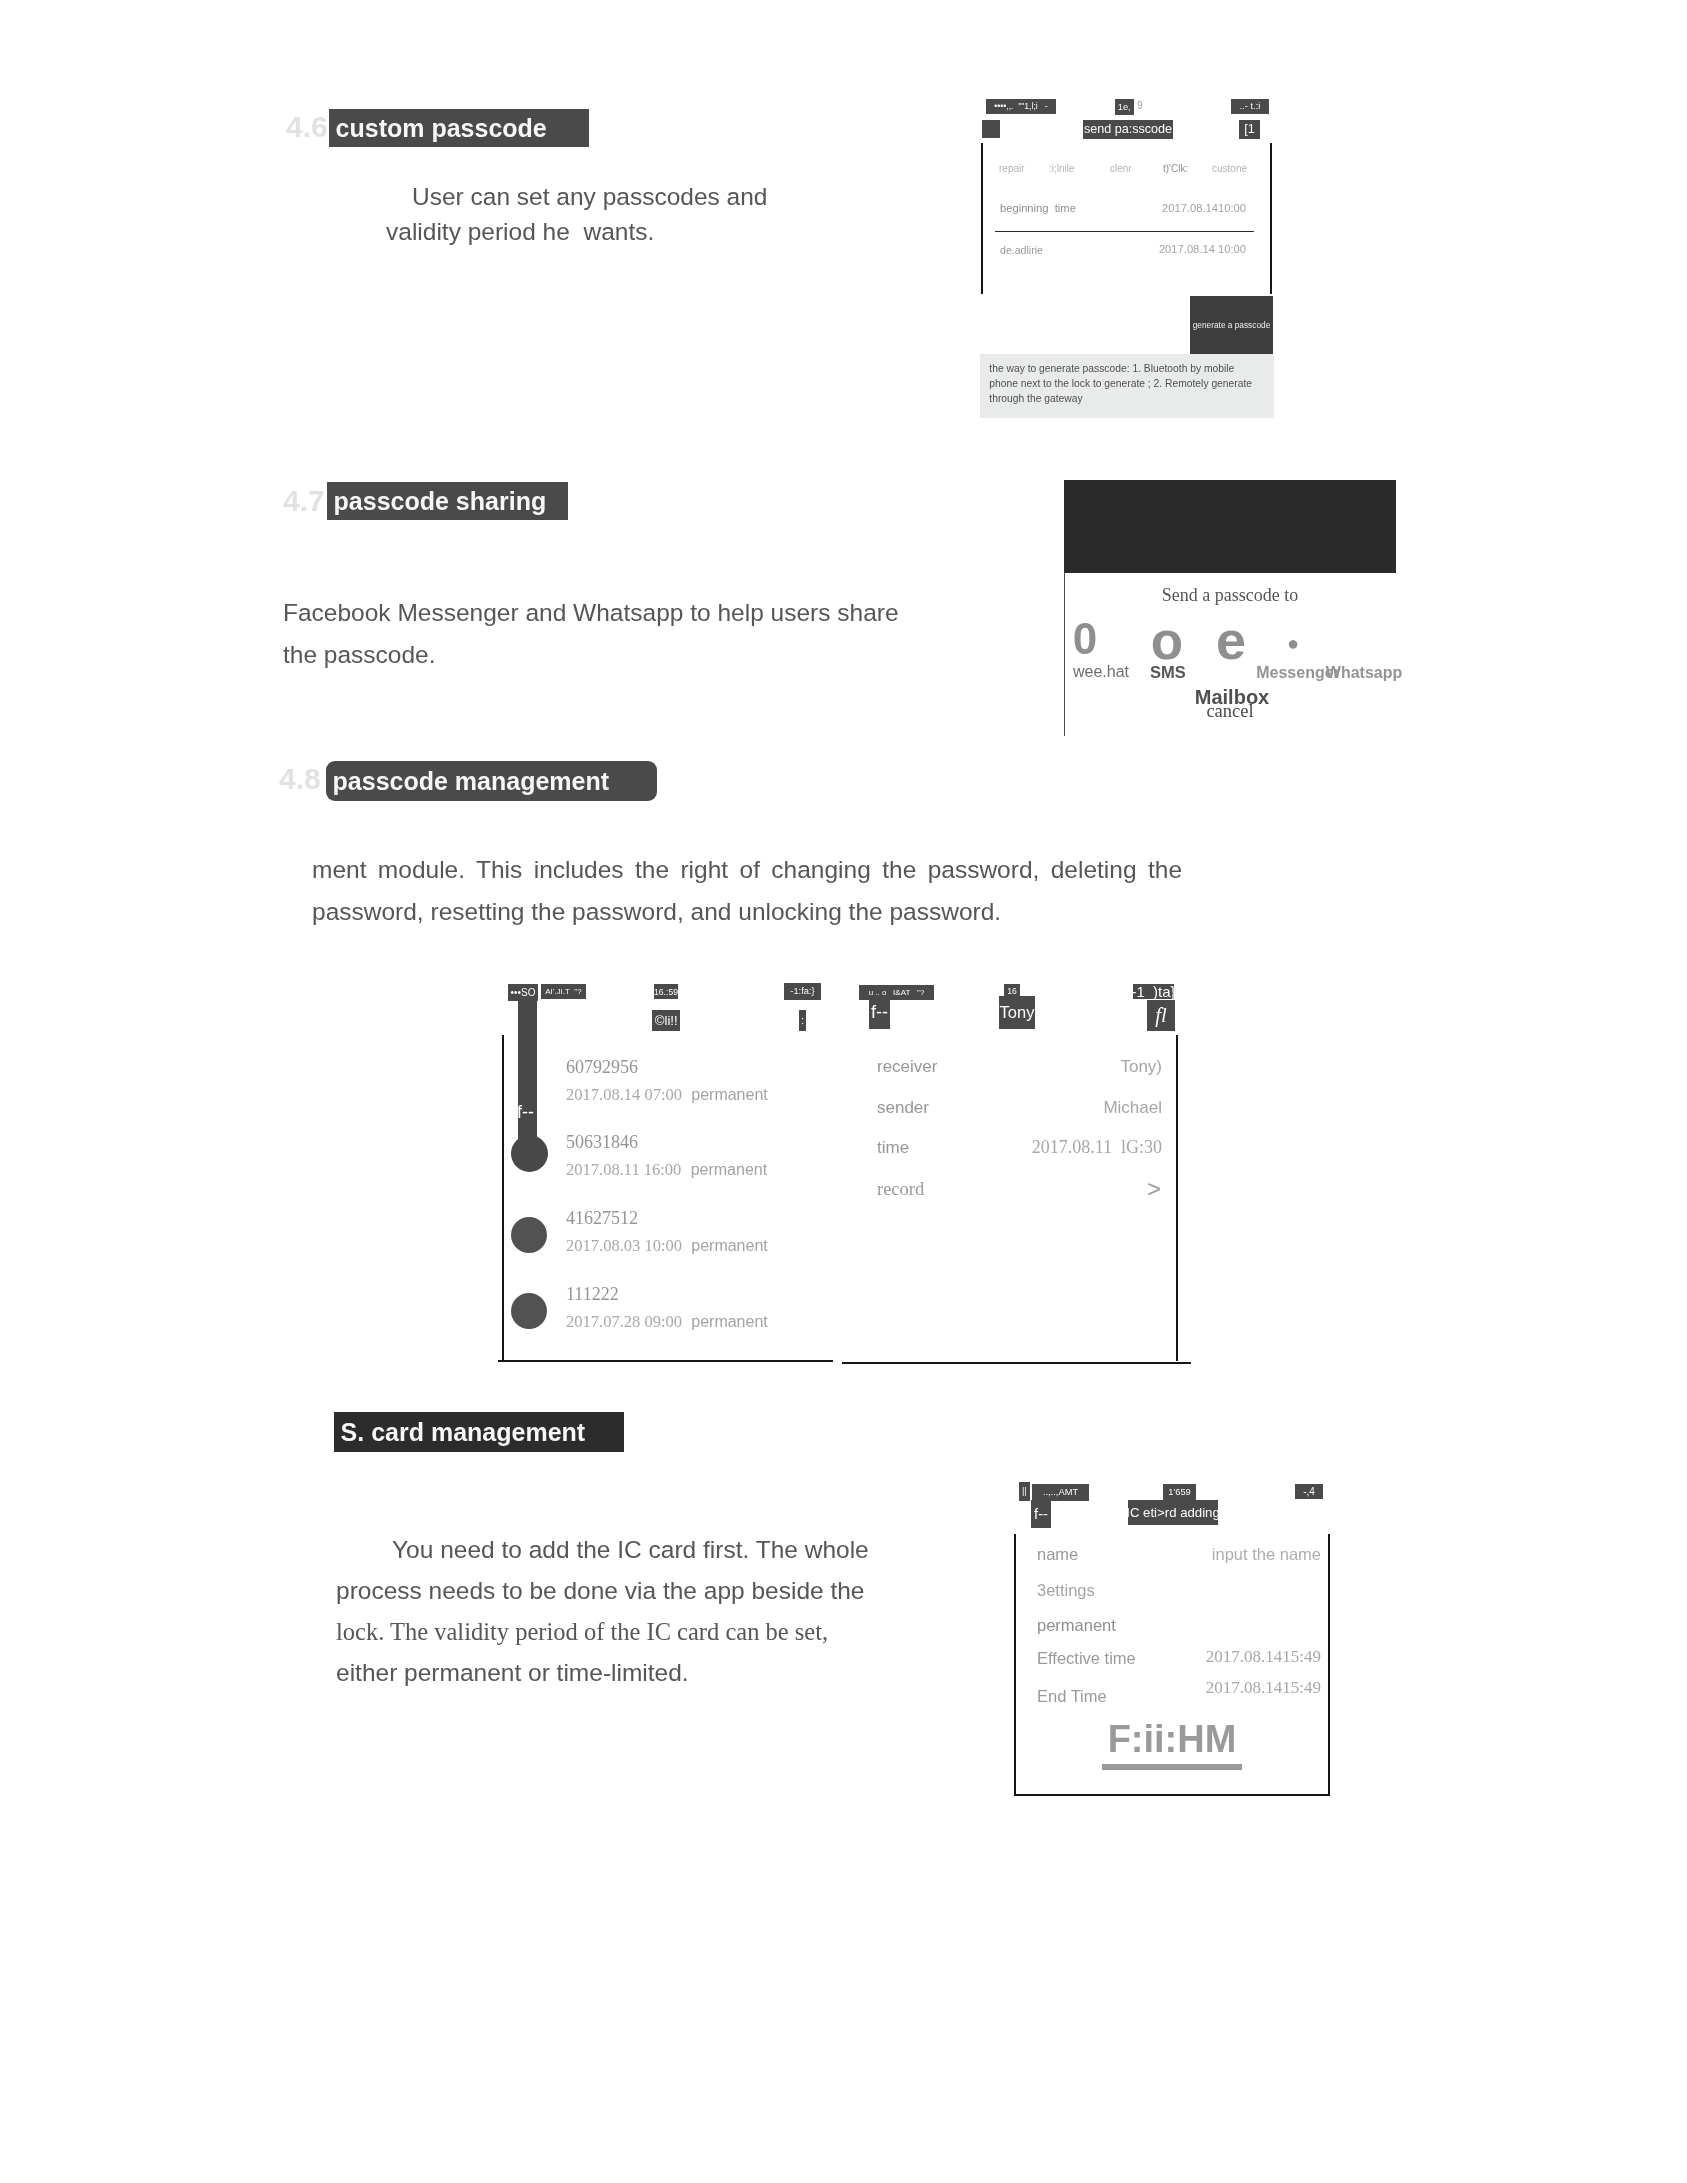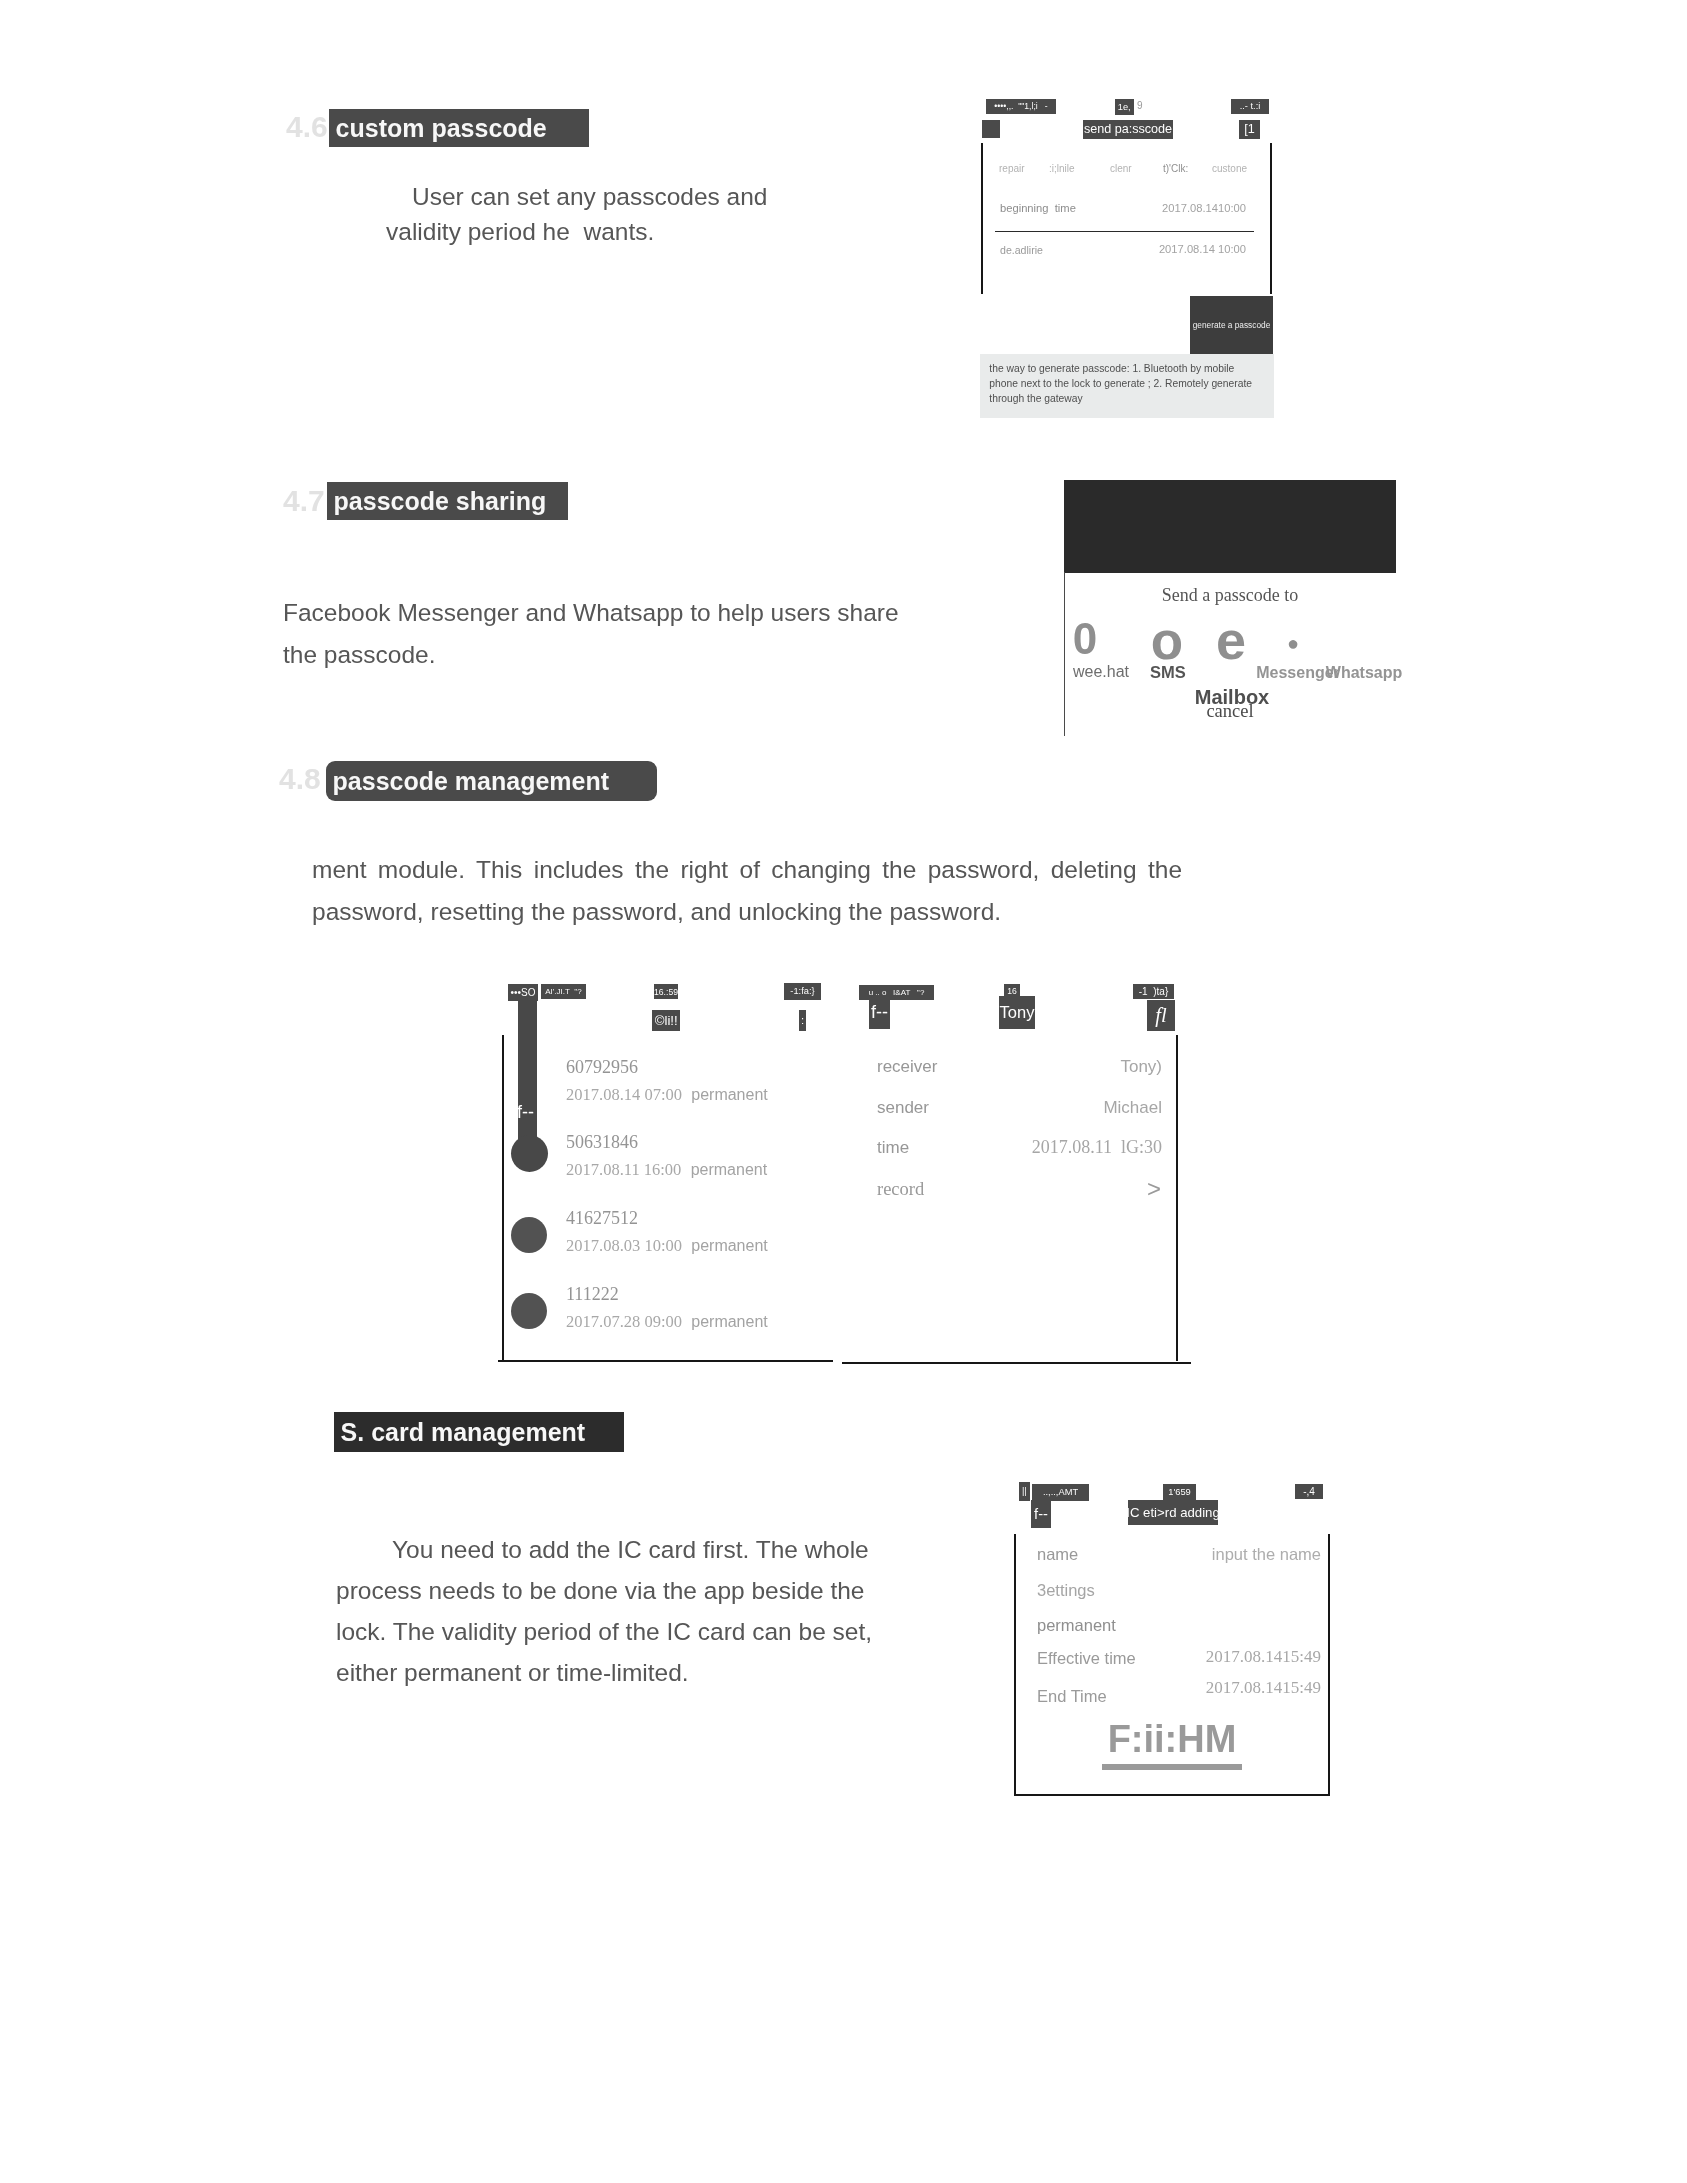--- a/index.html
+++ b/index.html
@@ -127,21 +127,21 @@
   </div>
   <div class="abs serif pre" style="left:566px;top:1284px;font-size:18px;color:#949494;">111222</div>
   <div class="abs" style="left:566px;top:1312px;">
     <span class="serif pre" style="font-size:16.5px;color:#a8a8a8;">2017.07.28 09:00</span><span class="sans pre" style="font-size:16px;color:#a3a3a3;margin-left:9.3px;">permanent</span>
   </div>
 
   <div class="abs hline" style="left:498px;top:1360px;width:335px;"></div>
 
   <div class="abs badge" style="left:859px;top:985px;width:75px;height:14.6px;font-size:8px;">u .. o   I&amp;AT   ''?</div>
   <div class="abs badge" style="left:1004px;top:984px;width:16px;height:14.6px;font-size:8.6px;">16</div>
-  <div class="abs badge" style="left:1133px;top:984px;width:41px;height:15px;font-size:10px;">-1  )ta}</div>
+  <div class="abs badge" style="left:1133px;top:984px;width:41px;height:15px;font-size:15px;">-1  )ta}</div>
 
   <div class="abs badge" style="left:869px;top:996px;width:21px;height:33px;font-size:18px;">f--</div>
   <div class="abs badge" style="left:999px;top:996px;width:36px;height:33px;font-size:16.5px;">Tony</div>
   <div class="abs badge serif" style="left:1147px;top:1000px;width:28px;height:31px;font-size:20.5px;font-style:italic;">fl</div>
 
   <div class="abs vline" style="left:1176px;top:1035px;height:326px;"></div>
 
   <div class="abs phone-label pre" style="left:877px;top:1057px;font-size:17px;">receiver</div>
   <div class="abs phone-value pre" style="right:525px;top:1057px;font-size:17px;">Tony)</div>
   <div class="abs phone-label pre" style="left:877px;top:1098px;font-size:17px;">sender</div>
@@ -151,21 +151,21 @@
   <div class="abs serif pre" style="left:877px;top:1179px;font-size:18.5px;color:#999;">record</div>
   <div class="abs pre" style="left:1147px;top:1175px;font-size:24px;color:#9a9a9a;">&gt;</div>
 
   <div class="abs hline" style="left:842px;top:1362px;width:349px;"></div>
 
   <div class="abs sec-box sec-box-dark" style="left:334px;top:1412px;width:290px;height:40px;">
     <span>S. card management</span>
   </div>
   <div class="abs body-text pre" style="left:392px;top:1536px;">You need to add the IC card first. The whole</div>
   <div class="abs body-text pre" style="left:336px;top:1577px;">process needs to be done via the app beside the</div>
-  <div class="abs body-text pre" style="left:336px;top:1618px;">lock. The validity period of the IC card can be set,</div>
+  <div class="abs body-text pre" style="left:336px;top:1618px;font-family:Liberation Serif, serif;">lock. The validity period of the IC card can be set,</div>
   <div class="abs body-text pre" style="left:336px;top:1659px;">either permanent or time-limited.</div>
 
   <div class="abs badge" style="left:1019px;top:1482px;width:10.6px;height:18.5px;font-size:9.3px;">||</div>
   <div class="abs badge" style="left:1032px;top:1484px;width:57px;height:16.5px;font-size:9.3px;">..,..,AMT</div>
   <div class="abs badge" style="left:1163px;top:1484px;width:33px;height:16.5px;font-size:9.3px;">1'659</div>
   <div class="abs badge" style="left:1295px;top:1484px;width:28px;height:15px;font-size:10px;">-,4</div>
 
   <div class="abs badge" style="left:1031px;top:1500px;width:20px;height:28.4px;font-size:14.6px;">f--</div>
   <div class="abs badge" style="left:1128px;top:1500px;width:90px;height:25px;font-size:13.2px;">IC eti&gt;rd adding</div>
 

